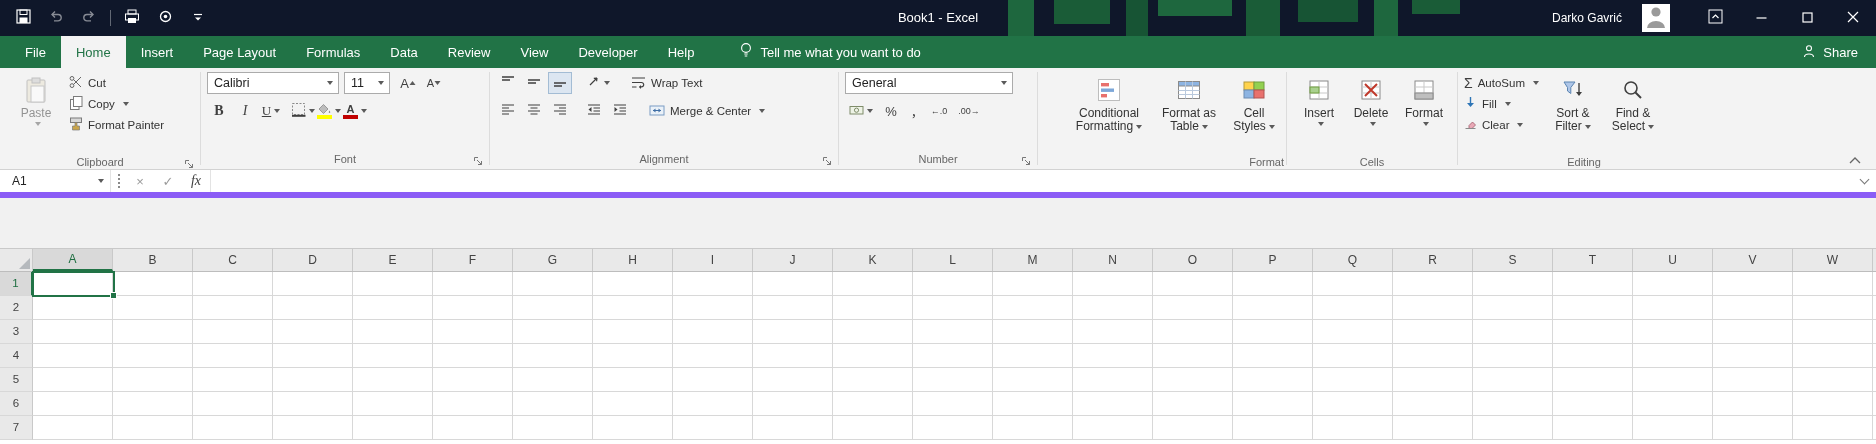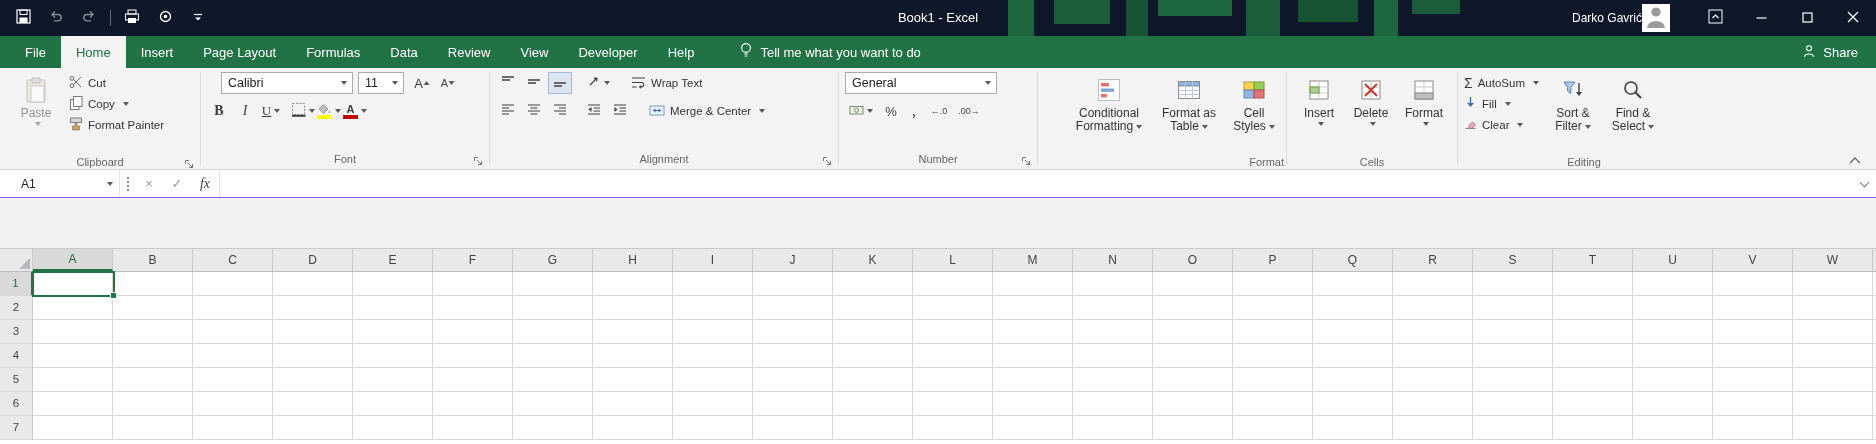--- a/index.html
+++ b/index.html
@@ -11,21 +11,21 @@
   
   .titlebar{height:36px;background:#0f172a;position:relative;display:flex;align-items:center;color:#fff;}
   .art{position:absolute;top:0;right:388px;width:480px;height:36px;pointer-events:none;}
   .art i{position:absolute;top:0;display:block;}
   .qat{display:flex;align-items:center;height:100%;padding-left:8px;gap:3px;position:relative;z-index:2;}
   .qbtn{width:30px;height:30px;display:flex;align-items:center;justify-content:center;}
   .qbtn.dim{opacity:.5;}
   .qsep{width:1px;height:16px;background:rgba(255,255,255,.35);margin:0 3px;}
   .wtitle{position:absolute;left:0;right:0;top:0;height:36px;line-height:36px;text-align:center;font-size:13px;z-index:1;}
   .tbright{margin-left:auto;display:flex;align-items:center;height:100%;position:relative;z-index:2;}
-  .user{font-size:12px;margin-right:0;}
+  .user{font-size:12px;margin-right:20px;}
   .avatar{width:28px;height:28px;background:#fff;margin-right:22px;display:flex;align-items:flex-end;justify-content:center;overflow:hidden;}
   .winbtn{width:46px;height:36px;display:flex;align-items:center;justify-content:center;}
 
   
   .tabrow{height:32px;background:#217346;display:flex;align-items:stretch;padding-left:10px;color:#fff;}
   .tab{padding:0 15px;display:flex;align-items:center;font-size:13px;white-space:nowrap;}
   .tab.active{background:#f3f3f3;color:#217346;}
   .tellme{display:flex;align-items:center;gap:7px;margin-left:30px;font-size:13px;white-space:nowrap;}
   .share{margin-left:auto;display:flex;align-items:center;gap:6px;padding-right:18px;font-size:13px;}
 
@@ -54,21 +54,21 @@
   .serifB{font-family:"Liberation Serif",serif;font-weight:bold;font-size:14px;}
   .serifI{font-family:"Liberation Serif",serif;font-style:italic;font-size:14px;}
   .serifU{font-family:"Liberation Serif",serif;font-size:13px;text-decoration:underline;}
   .colorstack{display:flex;flex-direction:column;align-items:center;gap:1px;}
   .swatch{width:15px;height:4px;}
   .tinytxt{font-size:9px;letter-spacing:0;}
   .editrow{display:flex;align-items:center;gap:5px;height:21px;font-size:11.5px;color:#333;white-space:nowrap;}
   .collapse-ribbon{position:absolute;right:12px;bottom:3px;width:18px;height:14px;display:flex;align-items:center;justify-content:center;}
 
   
-  .fbar{height:28px;background:#fff;border-bottom:1px solid #8b5cf6;display:flex;align-items:stretch;padding-left:9px;}
+  .fbar{height:28px;background:#fff;border-bottom:6px solid #8b5cf6;display:flex;align-items:stretch;}
   .namebox{width:110px;display:flex;align-items:center;padding-left:12px;font-size:12px;color:#222;}
   .namebox .spring{flex:1;}
   .namebox .cdown{margin-right:6px;}
   .fsep{width:16px;border-left:1px solid #e3e3e3;display:flex;align-items:center;justify-content:center;}
   .dots{height:14px;border-left:2px dotted #8a8a8a;}
   .fxb{width:28px;display:flex;align-items:center;justify-content:center;font-size:13px;color:#9a9a9a;}
   .fxb.fx{color:#3f3f3f;font-family:"Liberation Serif",serif;font-style:italic;font-size:14px;}
   .finput{flex:1;border-left:1px solid #e3e3e3;}
   .fexpand{width:24px;display:flex;align-items:center;justify-content:center;}
   .chevd{width:7px;height:7px;border-right:1.5px solid #777;border-bottom:1.5px solid #777;transform:rotate(45deg);margin-top:-3px;}
@@ -259,21 +259,21 @@
               <path d="M4 4l4.5 4.5M8.5 5v3.5H5" fill="none" stroke="#777"></path>
             </svg>
           </button>
       </div>
     </div>
     <div class="gdiv"></div>
 
     <div class="group" style="width:288px;">
       <div class="gcontent col">
         <div class="row">
-          <div class="combo" style="width:132px;margin-left:14px;">
+          <div class="combo" style="width:132px;">
             <span>Calibri</span>
             <span class="spring"></span>
               <span class="cdown"></span>
           </div>
           <div class="combo" style="width:46px;margin-left:3px;">
             <span>11</span>
             <span class="spring"></span>
               <span class="cdown"></span>
           </div>
           <button class="icon-btn" style="margin-left:4px;">
@@ -412,21 +412,21 @@
               <path d="M1.5 1.5h3.5M1.5 1.5v3.5" fill="none" stroke="#777"></path>
               <path d="M4 4l4.5 4.5M8.5 5v3.5H5" fill="none" stroke="#777"></path>
             </svg>
           </button>
       </div>
     </div>
     <div class="gdiv"></div>
 
     <div class="group" style="width:198px;">
       <div class="gcontent col">
-        <div class="combo" style="width:152px;">
+        <div class="combo" style="width:168px;">
           <span>General</span>
           <span class="spring"></span>
             <span class="cdown"></span>
         </div>
         <div class="row">
           <button class="icon-btn" style="min-width:32px;">
             <span><svg width="15" height="12" viewBox="0 0 15 12">
                   <rect x="1" y="2.5" width="13" height="7.5" fill="#eef3e6" stroke="#7f8c6a"></rect>
                   <circle cx="7.5" cy="6.2" r="2.1" fill="none" stroke="#7f8c6a"></circle>
                 </svg></span>

